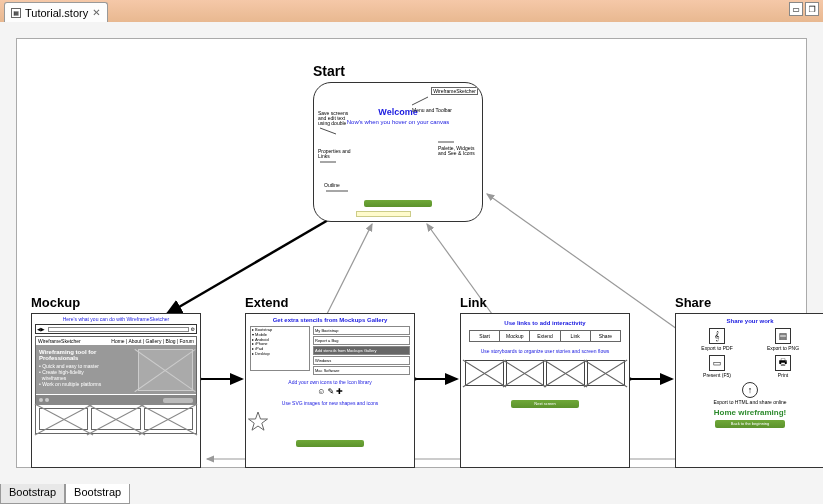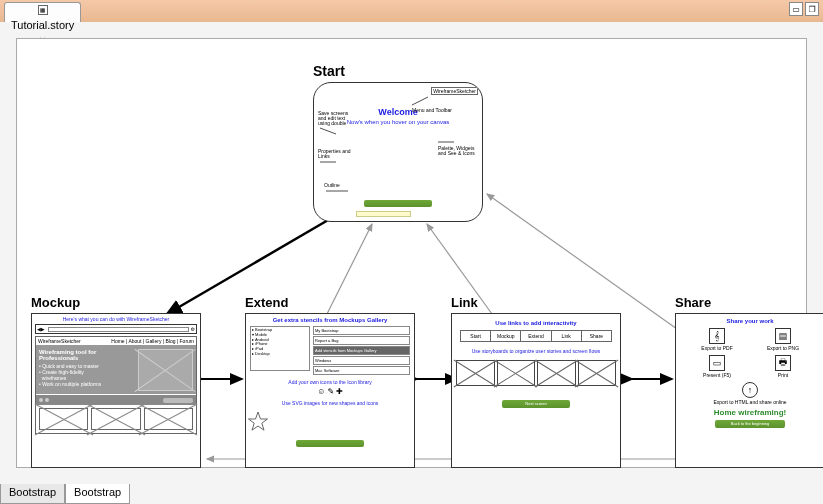--- a/index.html
+++ b/index.html
@@ -1,20 +1,20 @@
 <!DOCTYPE html>
 <html><head>
 <meta charset="utf-8">
 <style>
   * { box-sizing: border-box; margin: 0; padding: 0; }
   body { font-family: Arial, sans-serif; font-size: 11px; background: #f4f4f4; width: 823px; height: 504px; overflow: hidden; }
   .tab-bar { height: 22px; background: linear-gradient(#f5c8a8, #e8b890); display: flex; align-items: end; position: relative; padding-left: 4px; }
   .tab-bar .controls { position: absolute; right: 4px; top: 2px; display: flex; gap: 2px; }
   .ctrl { width: 14px; height: 14px; border: 1px solid #888; background: #fff; display:flex; align-items:center; justify-content:center; font-size:8px; cursor:pointer;}
-  .file-tab { background: #fdfdfd; border: 1px solid #999; border-bottom: none; border-radius: 3px 3px 0 0; padding: 2px 6px; display: flex; align-items: center; gap: 4px; height: 20px; flex-direction: column; }
+  .file-tab { background: #fdfdfd; border: 1px solid #999; border-bottom: none; border-radius: 3px 3px 0 0; padding: 2px 6px; display: flex; align-items: center; gap: 4px; height: 20px; }
   .file-tab .icon { width: 10px; height: 10px; border:1px solid #666; display:inline-block; background:#fff; font-size:6px; text-align:center; line-height:8px;}
   .file-tab .close { font-size: 10px; color: #666; cursor:pointer;}
   .canvas { position: absolute; top: 22px; left: 0; right: 0; bottom: 20px; background: #fff; border: 1px solid #aaa; margin: 16px; }
   .bottom-tabs { position: absolute; bottom: 0; left: 0; height: 20px; display: flex; }
   .bottom-tab { border: 1px solid #999; border-top: none; padding: 2px 8px; background: #e8e8e8; font-size: 11px; cursor:pointer;}
   .bottom-tab.active { background: #fff; }
   .node { position: absolute; }
   .node-title { font-weight: bold; font-size: 14px; margin-bottom: 3px; }
   .node-box { border: 1px solid #333; background: #fff; position: relative; overflow: hidden; }
   
@@ -216,21 +216,21 @@
       <div class="sub">Use SVG images for new shapes and icons</div>
       <svg class="star" viewBox="0 0 24 24">
           <path d="M12 2l2.5 7h7l-5.7 4.2 2.2 7L12 16l-6 4.2 2.2-7L2.5 9h7z" fill="none" stroke="#666" stroke-width="1"></path>
         </svg>
       <div style="margin:2px 50px;">
           <div class="greenbtn"></div>
         </div>
     </div>
   </div>
 
-  <div class="node low link" style="left:434px; top:256px;">
+  <div class="node low link" style="left:443px; top:256px;">
     <div class="node-title">Link</div>
     <div class="node-box">
       <div class="lh">Use links to add interactivity</div>
       <div class="btns">
         <div class="btn">Start</div>
         <div class="btn">Mockup</div>
         <div class="btn">Extend</div>
         <div class="btn">Link</div>
         <div class="btn">Share</div>
       </div>

